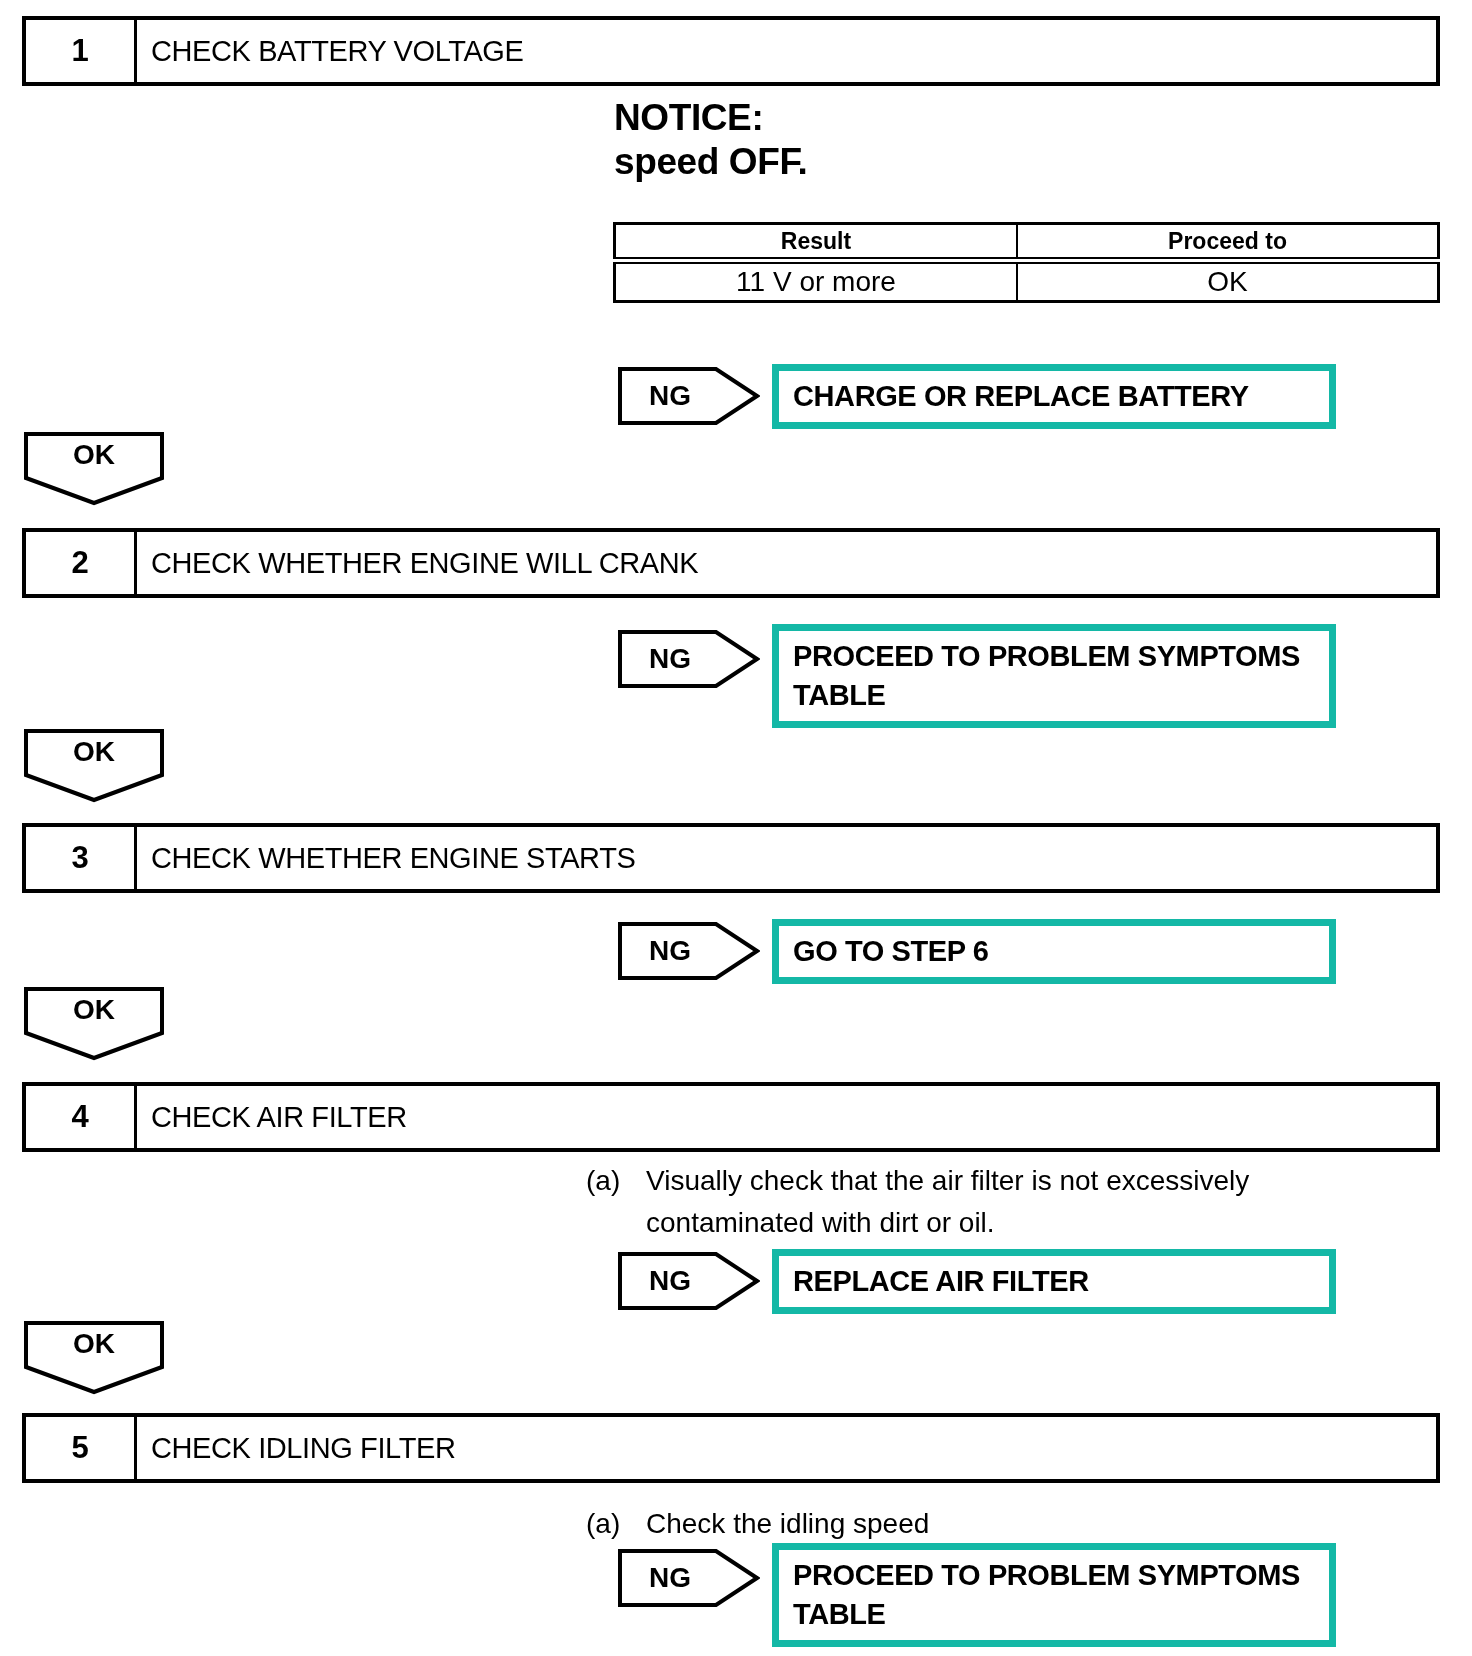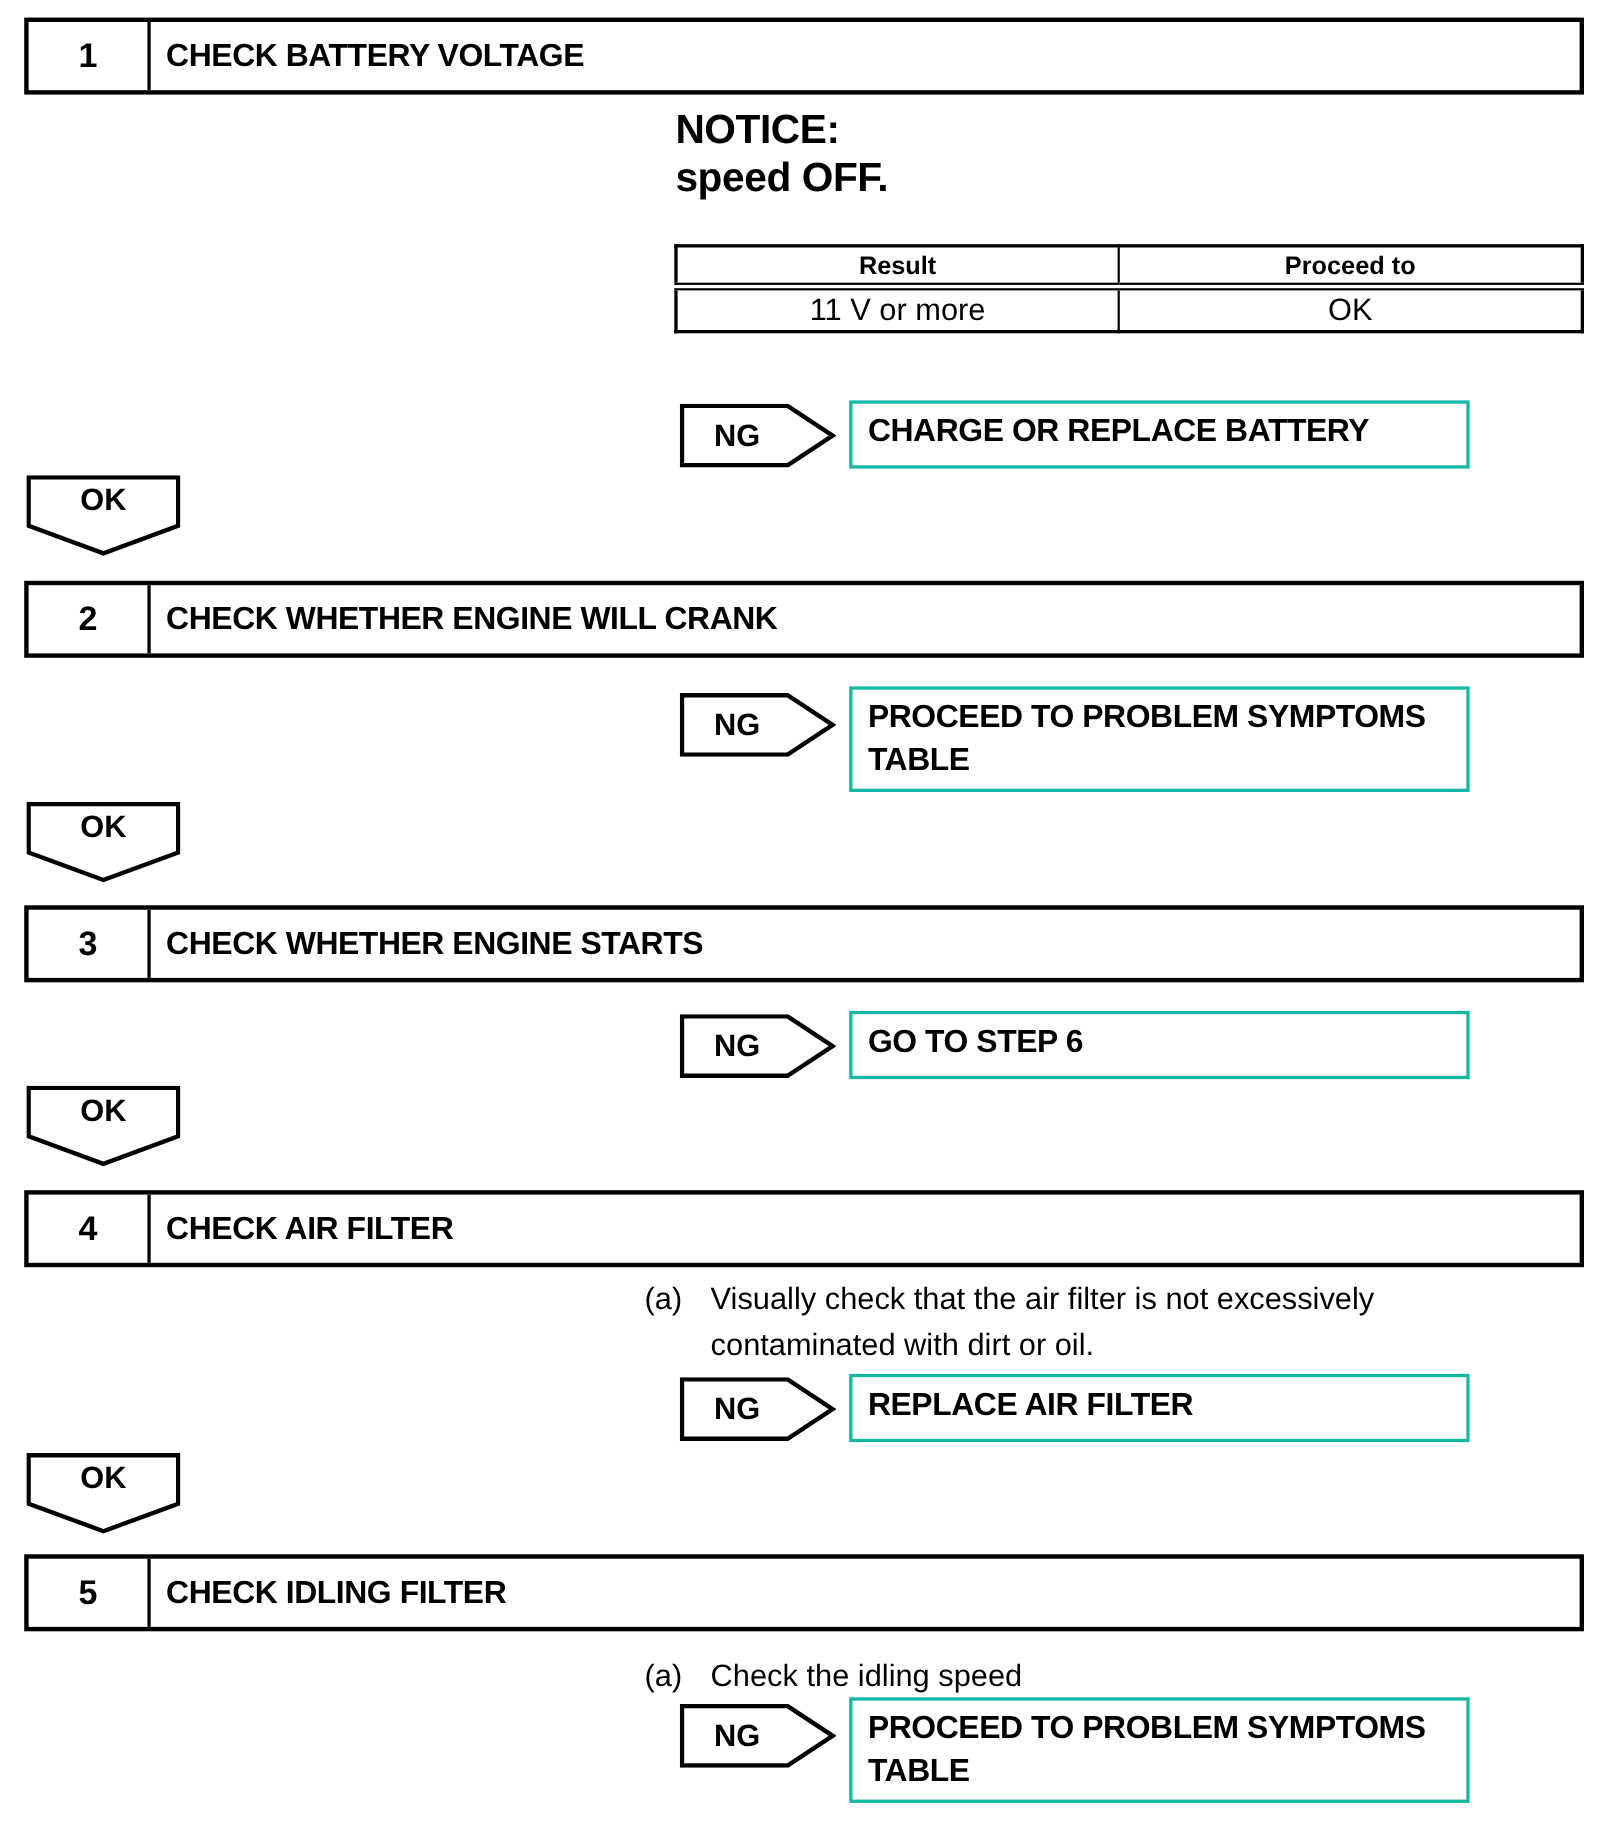--- a/index.html
+++ b/index.html
@@ -13,21 +13,21 @@
     position:absolute; left:22px; width:1418px; height:70px;
     border:4px solid #000; box-sizing:border-box; display:flex; background:#fff;
   }
   .step-num {
     width:108px; flex:0 0 auto; border-right:3px solid #000;
     display:flex; align-items:center; justify-content:center;
     font-weight:bold; font-size:31px;
   }
   .step-title {
     flex:1; display:flex; align-items:center; padding-left:14px;
-    font-weight:bold; font-size:29px; letter-spacing:-0.4px; white-space:nowrap;
+    font-weight:normal; font-size:29px; letter-spacing:-0.4px; white-space:nowrap;
   }
 
   
   .notice {
     position:absolute; left:614px; font-weight:bold; font-size:37px;
     line-height:44px; letter-spacing:-0.4px; white-space:nowrap;
   }
 
   
   .rtable {
@@ -47,21 +47,21 @@
   
   .ng-row { position:absolute; left:618px; display:flex; align-items:flex-start; }
   .ng-flag { position:relative; width:142px; height:58px; flex:0 0 auto; margin-top:3px; }
   .ng-flag svg { display:block; width:142px; height:58px; }
   .ng-label {
     position:absolute; left:0; top:0; width:104px; height:58px;
     display:flex; align-items:center; justify-content:center;
     font-weight:bold; font-size:28px;
   }
   .action-box {
-    margin-left:12px; width:564px; box-sizing:border-box; border:3px solid #14b8a6;
+    margin-left:12px; width:564px; box-sizing:border-box; border:7px solid #14b8a6;
     min-height:62px; padding:6px 14px; display:flex; flex-direction:column;
     justify-content:flex-start; font-weight:bold; font-size:29px; line-height:39px;
     letter-spacing:-0.4px; background:#fff;
   }
   .bline { display:block; white-space:nowrap; }
 
   
   .ok-flag { position:absolute; left:24px; width:140px; height:74px; }
   .ok-flag svg { display:block; width:140px; height:74px; }
   .ok-label {

